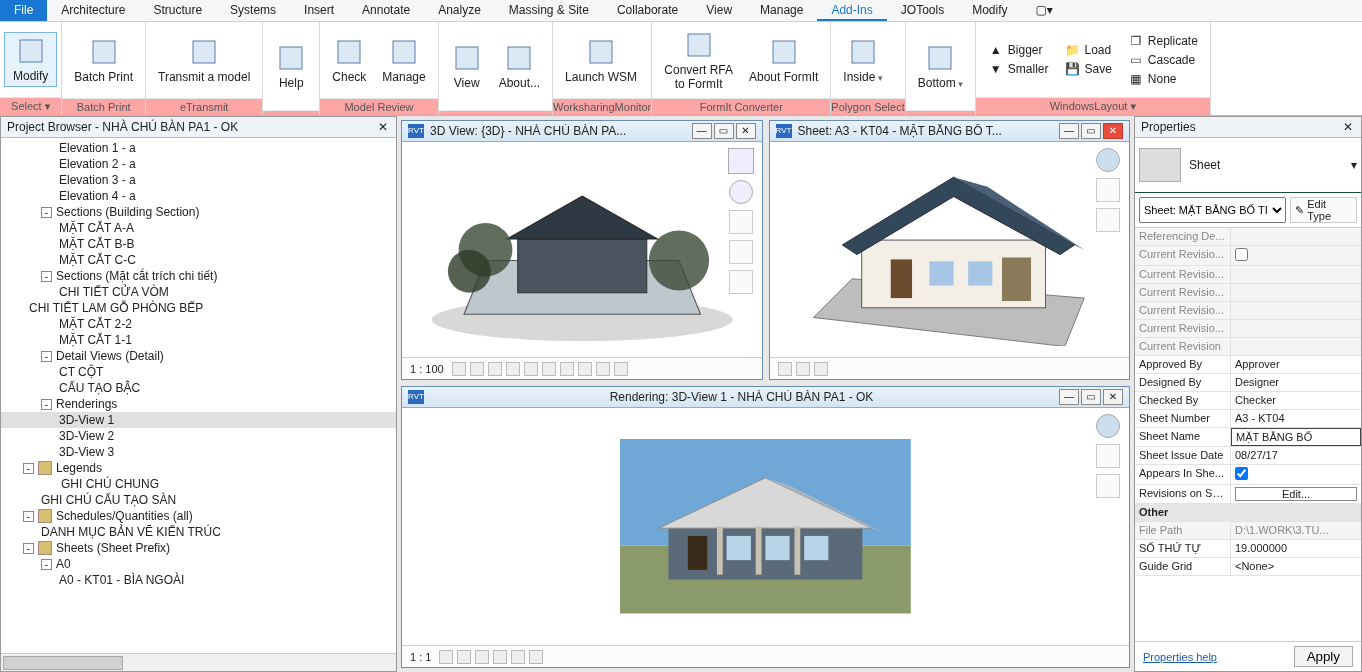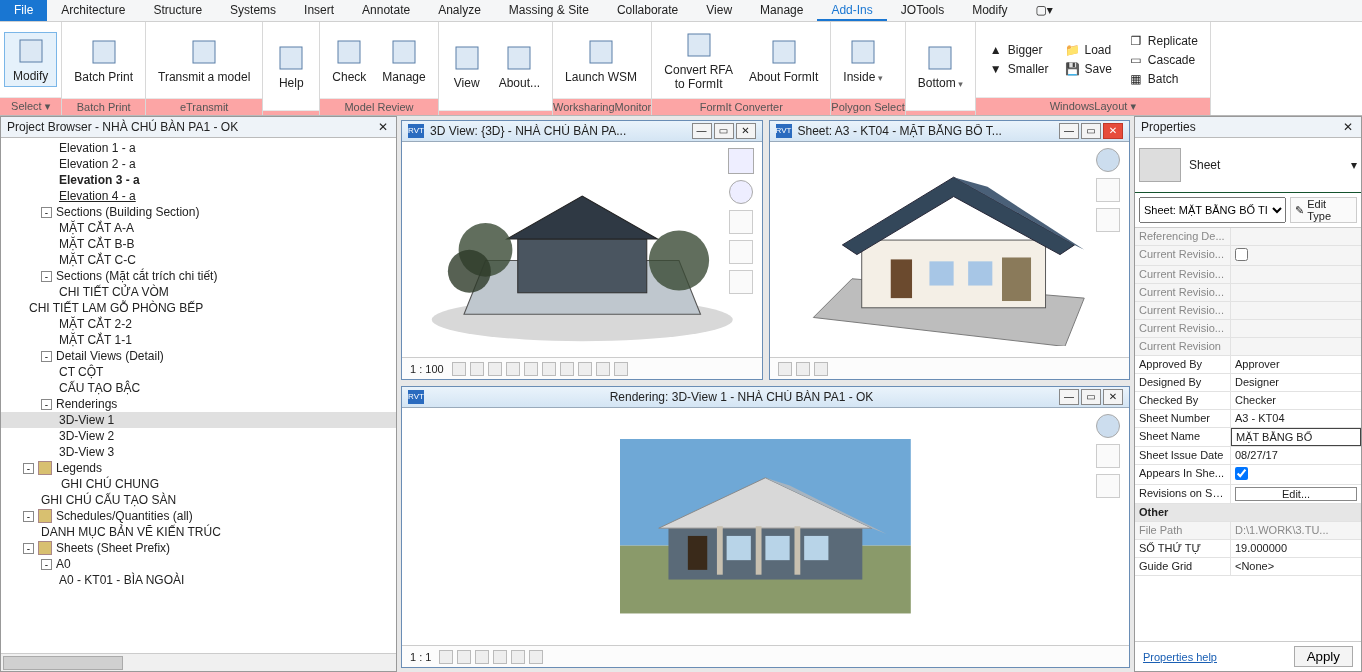--- a/index.html
+++ b/index.html
@@ -284,21 +284,21 @@
           <div class="rb-btn-sm">
             <span class="ic-sm">❐</span>
             <span>Replicate</span>
           </div>
           <div class="rb-btn-sm">
             <span class="ic-sm">▭</span>
             <span>Cascade</span>
           </div>
           <div class="rb-btn-sm">
             <span class="ic-sm">▦</span>
-            <span>Batch</span>
+            <span>None</span>
           </div>
         </div>
       </div>
       <div class="ribbon-group-title">WindowsLayout ▾</div>
     </div>
   </div>
 
 <div class="main">
 
   <div class="pb">
@@ -306,24 +306,24 @@
       <span>Project Browser - NHÀ CHÚ BÀN PA1 - OK</span>
       <span class="pb-close">✕</span>
     </div>
     <div class="pb-tree" id="pb-tree">
         <div class="pb-row" style="padding-left: 58px;">
           <span>Elevation 1 - a</span>
         </div>
         <div class="pb-row" style="padding-left: 58px;">
           <span>Elevation 2 - a</span>
         </div>
-        <div class="pb-row" style="padding-left: 58px; font-weight: bold;">
+        <div class="pb-row" style="padding-left: 58px;">
           <span>Elevation 3 - a</span>
         </div>
-        <div class="pb-row" style="padding-left: 58px; text-decoration: underline;">
+        <div class="pb-row" style="padding-left: 58px;">
           <span>Elevation 4 - a</span>
         </div>
         <div class="pb-row" style="padding-left: 40px;">
           <span class="pb-exp">-</span>
           <span>Sections (Building Section)</span>
         </div>
         <div class="pb-row" style="padding-left: 58px;">
           <span>MẶT CẮT A-A</span>
         </div>
         <div class="pb-row" style="padding-left: 58px;">

